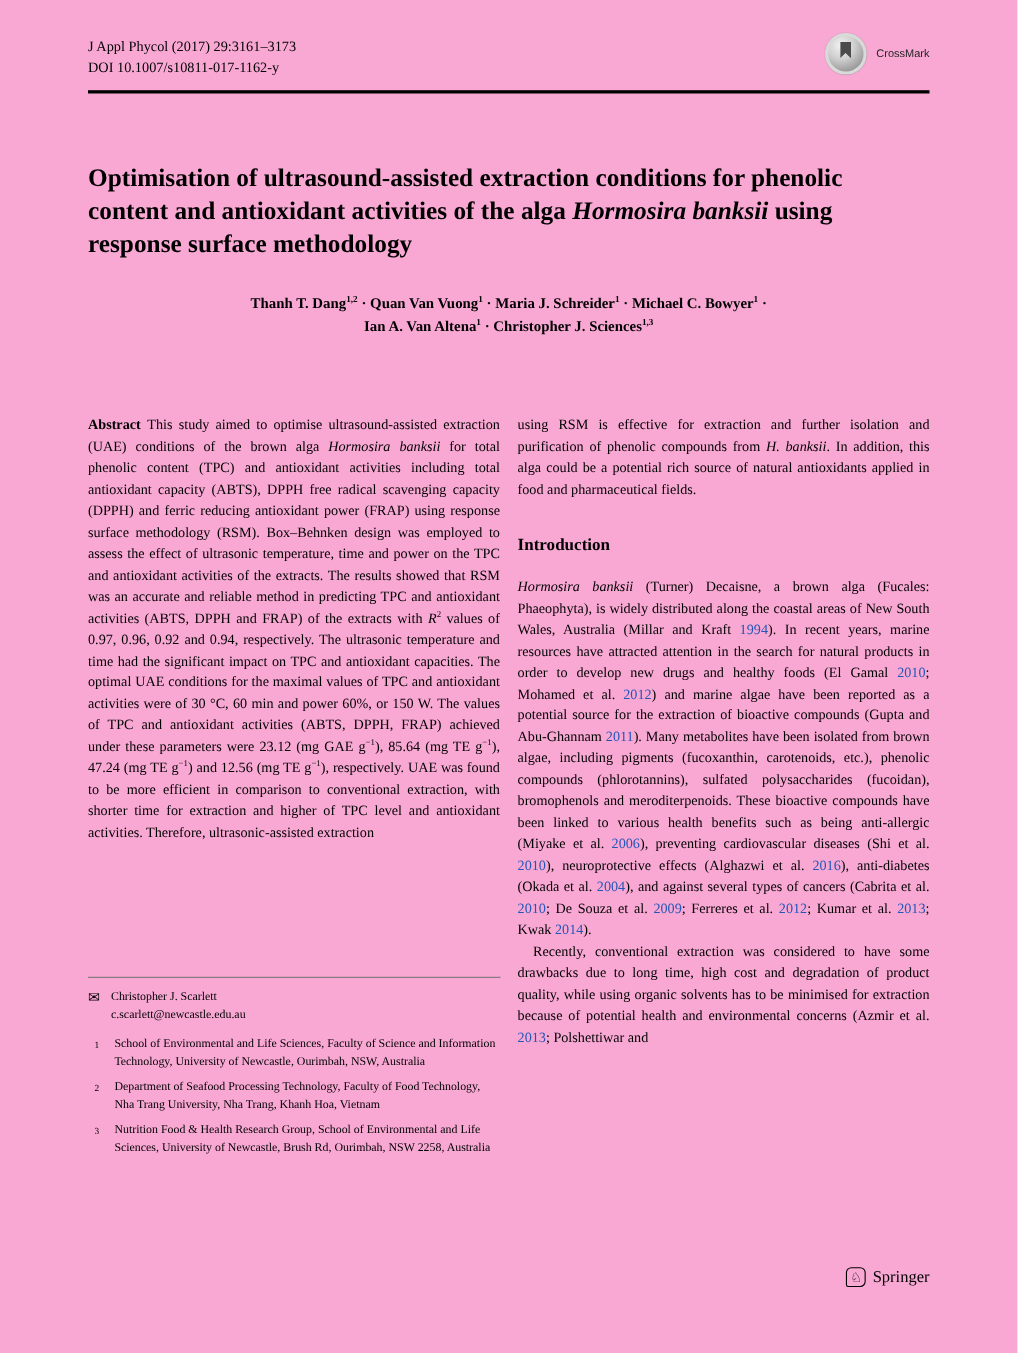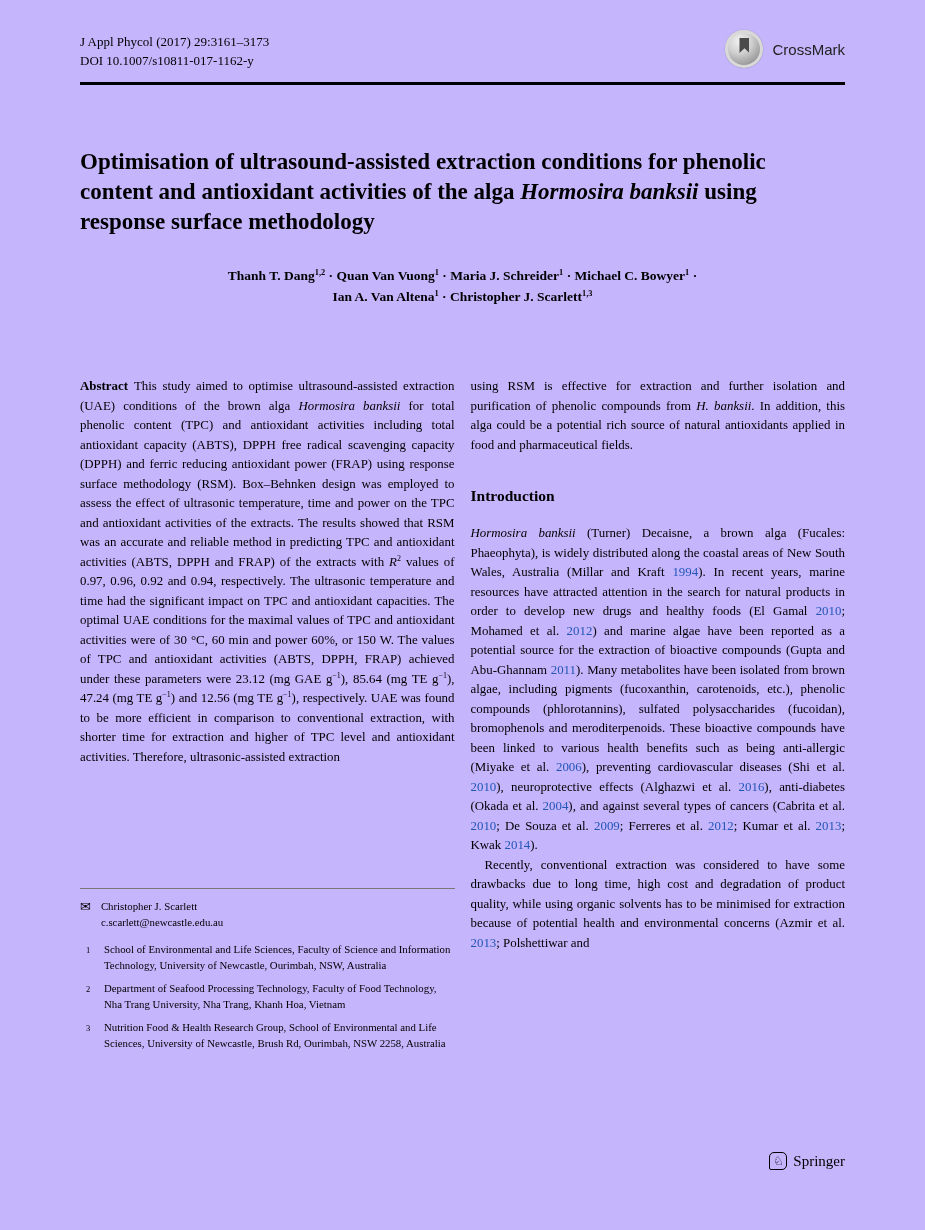--- a/index.html
+++ b/index.html
@@ -1,41 +1,41 @@
 <!DOCTYPE html>
 <html lang="en" style="--link-color: #2456b8;"><head>
 <meta charset="utf-8">
 <style>
   * { margin:0; padding:0; box-sizing:border-box; }
   html, body { background:#ffffff; }
   .page {
     position:relative;
     width:925px; height:1230px;
-    background:#c4b5fd;
+    background:#f9a8d4;
     color:#000;
     font-family:"Liberation Serif", serif;
     padding:0 80px;
     overflow:hidden;
   }
   
   .header { padding-top:32px; display:flex; justify-content:space-between; align-items:flex-start; }
   .header-meta { font-size:13px; line-height:19px; }
   .crossmark { display:flex; align-items:center; gap:9px; margin-top:-2px; cursor:pointer; }
   .cm-circle {
     width:38px; height:38px; border-radius:50%;
     background: radial-gradient(circle at 38% 30%, #f2f2f2 0%, #cfcfcf 35%, #8f8f8f 75%, #6e6e6e 100%);
     box-shadow: inset 0 0 0 3px #d9d9d9, 0 0 1px rgba(0,0,0,.4);
     position:relative; flex:0 0 auto;
   }
   .cm-bookmark {
     position:absolute; left:50%; top:8px; transform:translateX(-50%);
     width:10px; height:15px; background:#4a4a4a;
     clip-path: polygon(0 0, 100% 0, 100% 100%, 50% 68%, 0 100%);
   }
-  .cm-label { font-family:"Liberation Sans", sans-serif; font-size:15px; color:#222; }
+  .cm-label { font-family:"Liberation Sans", sans-serif; font-size:10px; color:#222; }
   .rule { border-bottom:3px solid #000; margin-top:12px; }
   
   .title { margin-top:62px; width:700px; font-size:23px; line-height:30px; font-weight:700; }
   .title .seg-i { font-style:italic; }
   .authors { margin-top:28px; font-size:13.5px; line-height:21px; font-weight:700;text-align:center; }
   .pubinfo { margin-top:70px; font-size:11.8px; line-height:16px; }
   
   .columns { margin-top:24px; display:flex; gap:16px; height:682px; overflow:hidden; }
   .col { width:375px; }
   .col.left { display:flex; flex-direction:column; justify-content:space-between; }
@@ -79,21 +79,21 @@
           <span class="cm-bookmark"></span>
         </span>
       <span class="cm-label">CrossMark</span>
     </div>
   </div>
 
   <div class="rule"></div>
 
   <h1 class="title rich"><span>Optimisation of ultrasound-assisted extraction conditions for phenolic content and antioxidant activities of the alga </span><span class="seg-i">Hormosira banksii</span><span> using response surface methodology</span></h1>
 
-  <div class="authors rich"><span>Thanh T. Dang</span><sup>1,2</sup><span> · Quan Van Vuong</span><sup>1</sup><span> · Maria J. Schreider</span><sup>1</sup><span> · Michael C. Bowyer</span><sup>1</sup><span> ·</span><br><span>Ian A. Van Altena</span><sup>1</sup><span> · Christopher J. Scarlett</span><sup>1,3</sup></div>
+  <div class="authors rich"><span>Thanh T. Dang</span><sup>1,2</sup><span> · Quan Van Vuong</span><sup>1</sup><span> · Maria J. Schreider</span><sup>1</sup><span> · Michael C. Bowyer</span><sup>1</sup><span> ·</span><br><span>Ian A. Van Altena</span><sup>1</sup><span> · Christopher J. Sciences</span><sup>1,3</sup></div>
 
   <div class="pubinfo">
   </div>
 
   <div class="columns">
 
     <div class="col left">
       <p class="body-text rich"><span class="seg-b">Abstract</span><span>This study aimed to optimise ultrasound-assisted extraction (UAE) conditions of the brown alga </span><span class="seg-i">Hormosira banksii</span><span> for total phenolic content (TPC) and antioxidant activities including total antioxidant capacity (ABTS), DPPH free radical scavenging capacity (DPPH) and ferric reducing antioxidant power (FRAP) using response surface methodology (RSM). Box–Behnken design was employed to assess the effect of ultrasonic temperature, time and power on the TPC and antioxidant activities of the extracts. The results showed that RSM was an accurate and reliable method in predicting TPC and antioxidant activities (ABTS, DPPH and FRAP) of the extracts with </span><span class="seg-i">R</span><sup>2</sup><span> values of 0.97, 0.96, 0.92 and 0.94, respectively. The ultrasonic temperature and time had the significant impact on TPC and antioxidant capacities. The optimal UAE conditions for the maximal values of TPC and antioxidant activities were of 30 °C, 60 min and power 60%, or 150 W. The values of TPC and antioxidant activities (ABTS, DPPH, FRAP) achieved under these parameters were 23.12 (mg GAE g</span><sup>−1</sup><span>), 85.64 (mg TE g</span><sup>−1</sup><span>), 47.24 (mg TE g</span><sup>−1</sup><span>) and 12.56 (mg TE g</span><sup>−1</sup><span>), respectively. UAE was found to be more efficient in comparison to conventional extraction, with shorter time for extraction and higher of TPC level and antioxidant activities. Therefore, ultrasonic-assisted extraction</span></p>
 
       <div class="footnotes">

